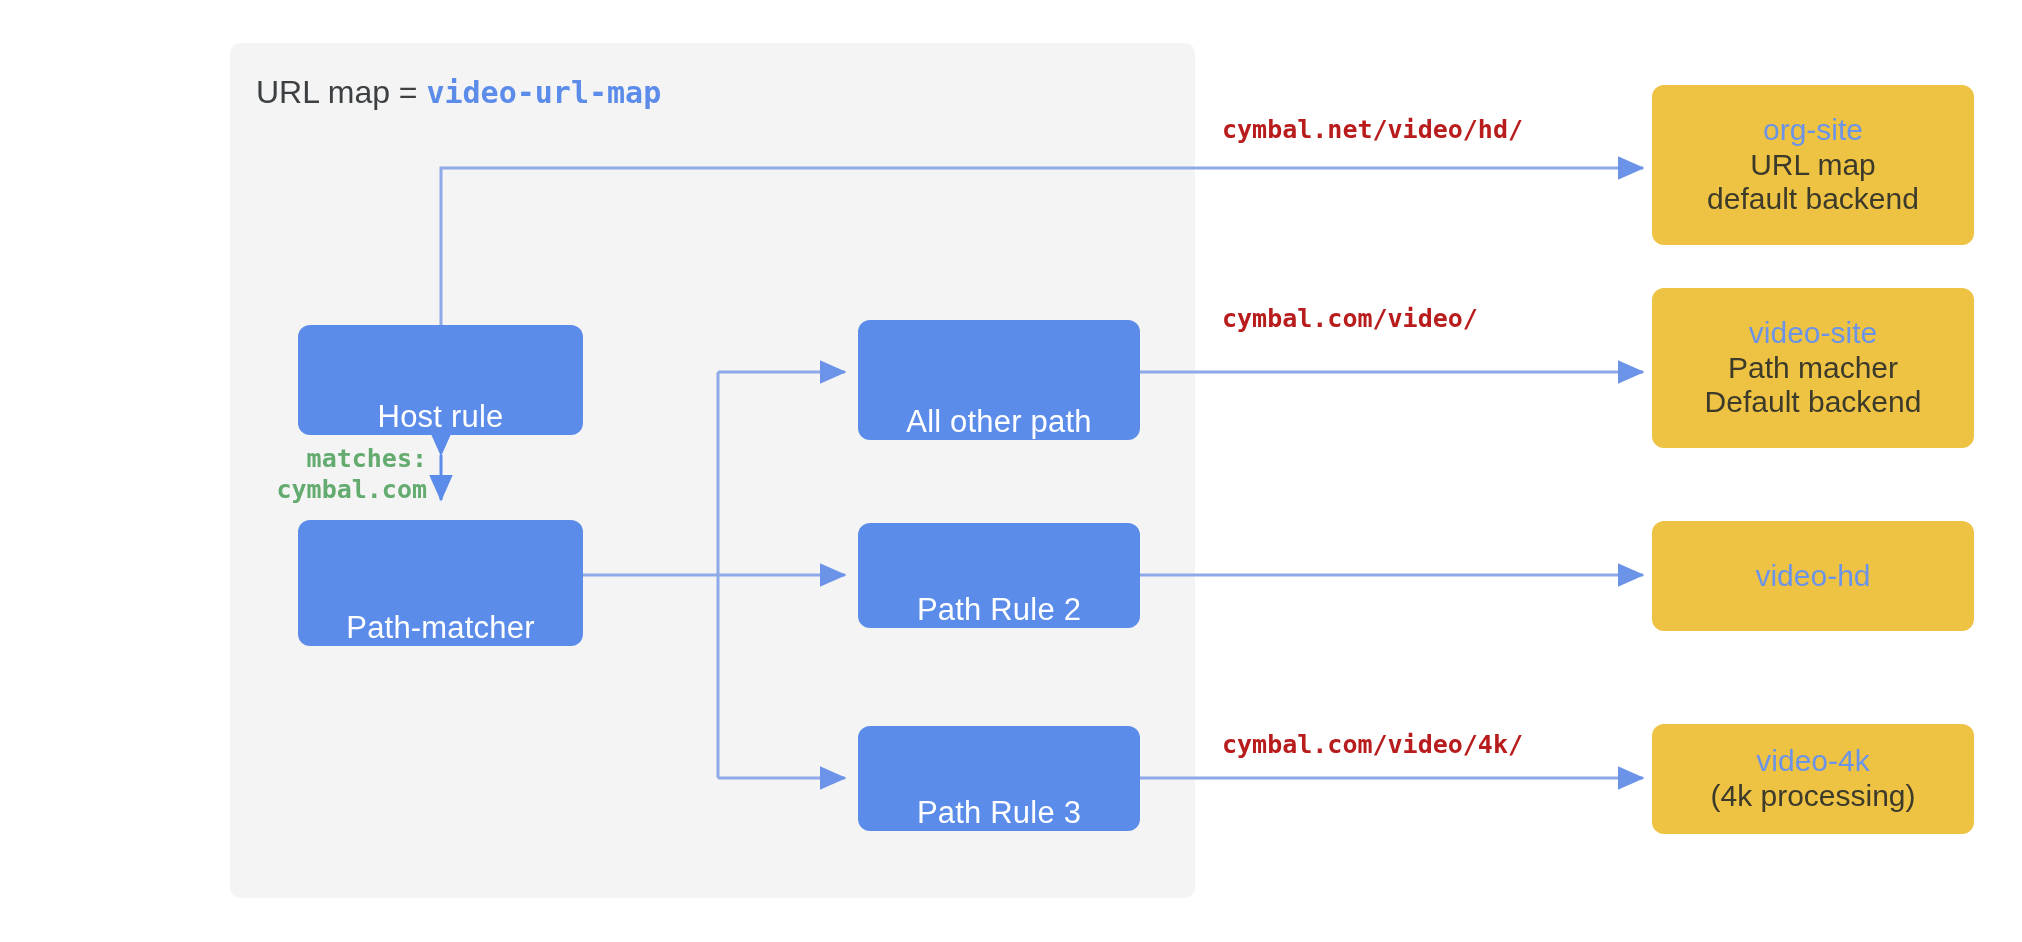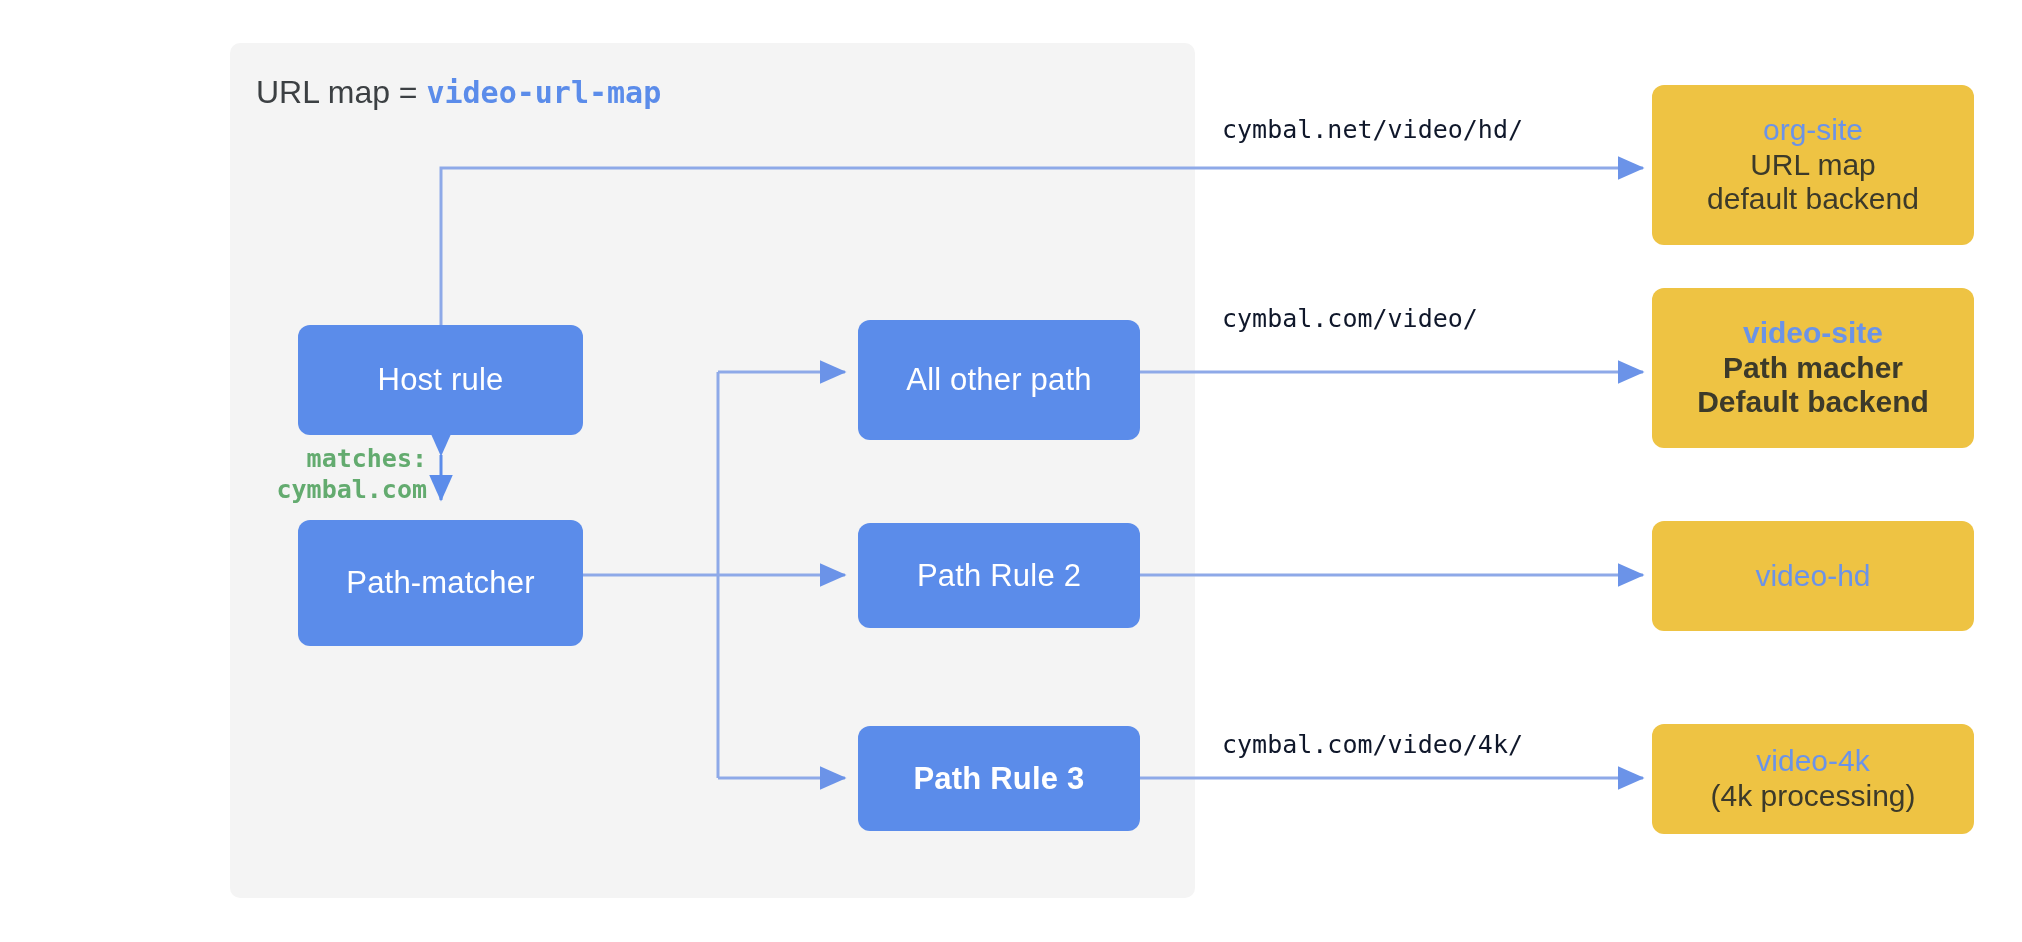--- a/index.html
+++ b/index.html
@@ -40,21 +40,21 @@
     color: #5b8cea;
     font-weight: 700;
     font-size: 30px;
   }
   .node {
     position: absolute;
     background: #5b8cea;
     border-radius: 12px;
     color: #ffffff;
     display: flex;
-    align-items: center;
+    align-items: flex-end;
     justify-content: center;
     font-size: 31px;
     letter-spacing: 0.2px;
     box-sizing: border-box;
   }
   .backend {
     position: absolute;
     background: #eec343;
     border-radius: 12px;
     display: flex;
@@ -71,22 +71,22 @@
   }
   .backend .bline {
     color: #3c3a2a;
     font-size: 30px;
     line-height: 1.16;
   }
   .urllabel {
     position: absolute;
     font-family: "DejaVu Sans Mono", "Liberation Mono", monospace;
     font-size: 25px;
-    font-weight: 400;
-    color: #0f172a;
+    font-weight: 700;
+    color: #b91c1c;
     white-space: nowrap;
   }
   .matchlabel {
     position: absolute;
     font-family: "DejaVu Sans Mono", "Liberation Mono", monospace;
     font-size: 25px;
     font-weight: 700;
     color: #63ab6f;
     line-height: 1.25;
     text-align: right;
@@ -157,35 +157,35 @@
   </div>
 
   <div class="node" style="left:858px; top:320px; width:282px; height:120px;">
     <span>All other path</span>
   </div>
 
   <div class="node" style="left:858px; top:523px; width:282px; height:105px;">
     <span>Path Rule 2</span>
   </div>
 
-  <div class="node" style="left:858px; top:726px; width:282px; height:105px;font-weight:bold;">
+  <div class="node" style="left:858px; top:726px; width:282px; height:105px;">
     <span>Path Rule 3</span>
   </div>
 
   <div class="urllabel" style="left:1222px; top:115px;">cymbal.net/video/hd/</div>
   <div class="urllabel" style="left:1222px; top:304px;">cymbal.com/video/</div>
   <div class="urllabel" style="left:1222px; top:730px;">cymbal.com/video/4k/</div>
 
   <div class="backend" style="left:1652px; top:85px; width:322px; height:160px;">
     <div class="bname">org-site</div>
     <div class="bline">URL map</div>
     <div class="bline">default backend</div>
   </div>
 
-  <div class="backend" style="left:1652px; top:288px; width:322px; height:160px;font-weight:bold;">
+  <div class="backend" style="left:1652px; top:288px; width:322px; height:160px;">
     <div class="bname">video-site</div>
     <div class="bline">Path macher</div>
     <div class="bline">Default backend</div>
   </div>
 
   <div class="backend" style="left:1652px; top:521px; width:322px; height:110px;">
     <div class="bname">video-hd</div>
   </div>
 
   <div class="backend" style="left:1652px; top:724px; width:322px; height:110px;">

